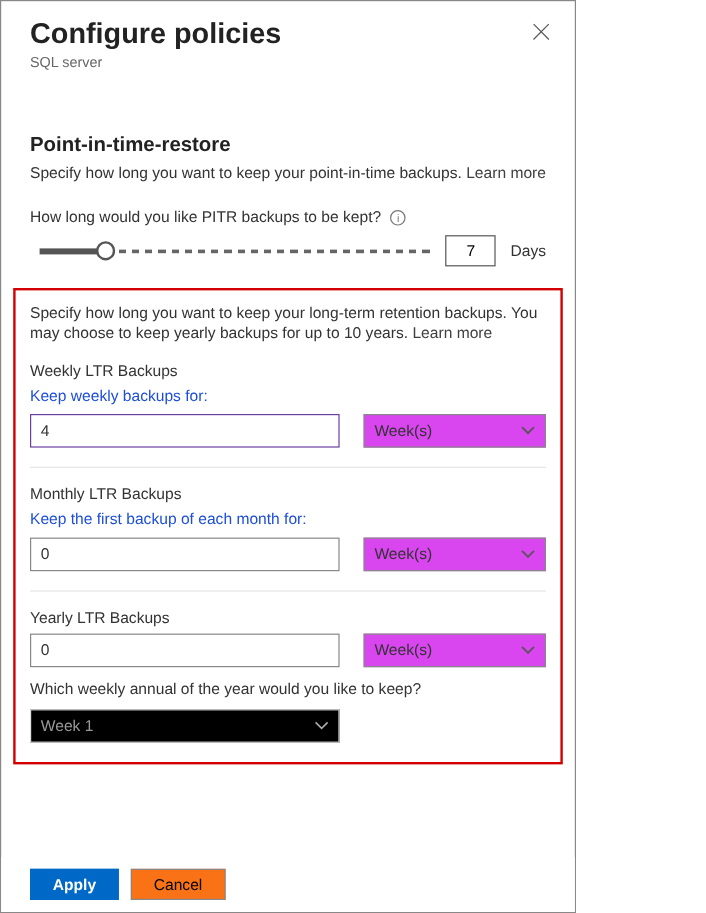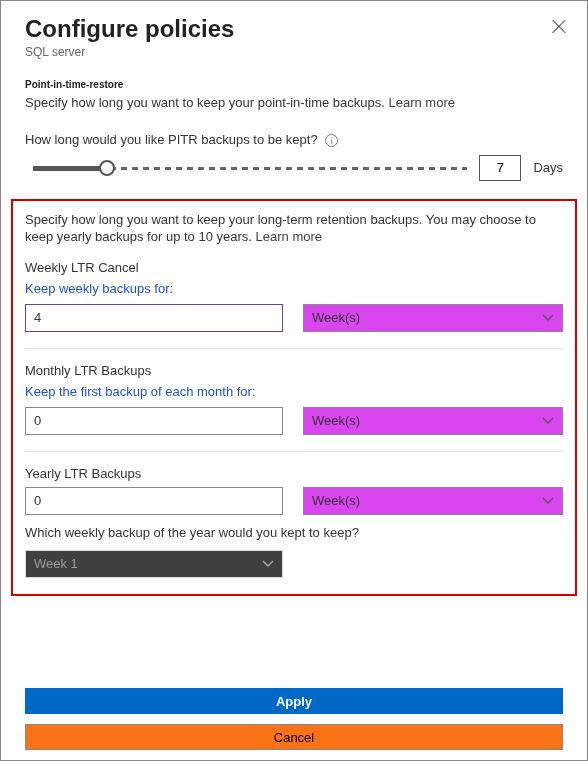--- a/index.html
+++ b/index.html
@@ -4,21 +4,21 @@
 <style>
   * { box-sizing: border-box; }
   body {
     margin: 0;
     font-family: "Segoe UI", Arial, sans-serif;
     font-size: 13px;
     color: #333;
     background: #fff;
   }
   .panel {
-    width: 588px;
+    width: 480px;
     height: 761px;
     border: 1px solid #888;
     padding: 0;
     position: relative;
     background: #fff;
   }
   .header {
     padding: 14px 24px 8px 24px;
     position: relative;
   }
@@ -49,23 +49,24 @@
     background: #555;
   }
   .close-icon::before { transform: rotate(45deg); }
   .close-icon::after { transform: rotate(-45deg); }
 
   .content {
     padding: 12px 24px 0 24px;
   }
   .section-title {
     font-weight: 700;
-    font-size: 10px;
+    font-size: 17px;
     color: #222;
     margin-bottom: 4px;
+    margin-top: 32px;
   }
   .section-desc {
     font-size: 13px;
     color: #333;
     line-height: 1.35;
     margin-bottom: 10px;
   }
   a.learn-more {
     color: #404040;
     text-decoration: none;
@@ -190,38 +191,37 @@
     margin: 16px 0 0 0;
   }
   .which-week {
     margin-top: 10px;
     font-size: 13px;
   }
   .disabled-select {
     margin-top: 10px;
     width: 258px;
     height: 28px;
-    background: #404040;
+    background: #000000;
     color: #999;
     border: 1px solid #ddd;
     display: flex;
     align-items: center;
     justify-content: space-between;
     padding: 0 8px;
     font-size: 13px;
   }
 
   .footer {
     position: absolute;
     left: 0; right: 0; bottom: 0;
     padding: 10px 24px;
     display: flex;
     gap: 10px;
     background: #fff;
-    flex-direction: column;
   }
   .btn {
     height: 26px;
     padding: 0 18px;
     font-size: 13px;
     border: 1px solid #888;
     background: #f97316;
     cursor: pointer;
   }
   .btn.primary {
@@ -262,21 +262,21 @@
       <span class="days-label">Days</span>
     </div>
   </div>
 
   <div class="highlight-box">
     <div class="section-desc">
       <span>Specify how long you want to keep your long-term retention backups. You may choose to keep yearly backups for up to 10 years. </span><a href="#" class="learn-more">Learn more</a>
     </div>
 
     <div class="sub-section">
-      <div class="label1">Weekly LTR Cancel</div>
+      <div class="label1">Weekly LTR Backups</div>
       <div class="label2">Keep weekly backups for:</div>
       <div class="input-row">
         <input class="text-input weekly" value="4" style="">
         <div class="select-wrap">
           <span>Week(s)</span>
           <span class="chev">
             <svg viewBox="0 0 12 12">
                 <path d="M1 3 L6 8 L11 3" stroke="#555" stroke-width="1.4" fill="none"></path>
               </svg>
           </span>
@@ -308,21 +308,21 @@
         <input class="text-input std" value="0" style="">
         <div class="select-wrap">
           <span>Week(s)</span>
           <span class="chev">
             <svg viewBox="0 0 12 12">
                 <path d="M1 3 L6 8 L11 3" stroke="#555" stroke-width="1.4" fill="none"></path>
               </svg>
           </span>
         </div>
       </div>
-      <div class="which-week">Which weekly backup of the year would you kept to keep?</div>
+      <div class="which-week">Which weekly annual of the year would you like to keep?</div>
       <div class="disabled-select">
         <span>Week 1</span>
         <span class="chev">
           <svg viewBox="0 0 12 12">
               <path d="M1 3 L6 8 L11 3" stroke="#aaa" stroke-width="1.4" fill="none"></path>
             </svg>
         </span>
       </div>
     </div>
   </div>

